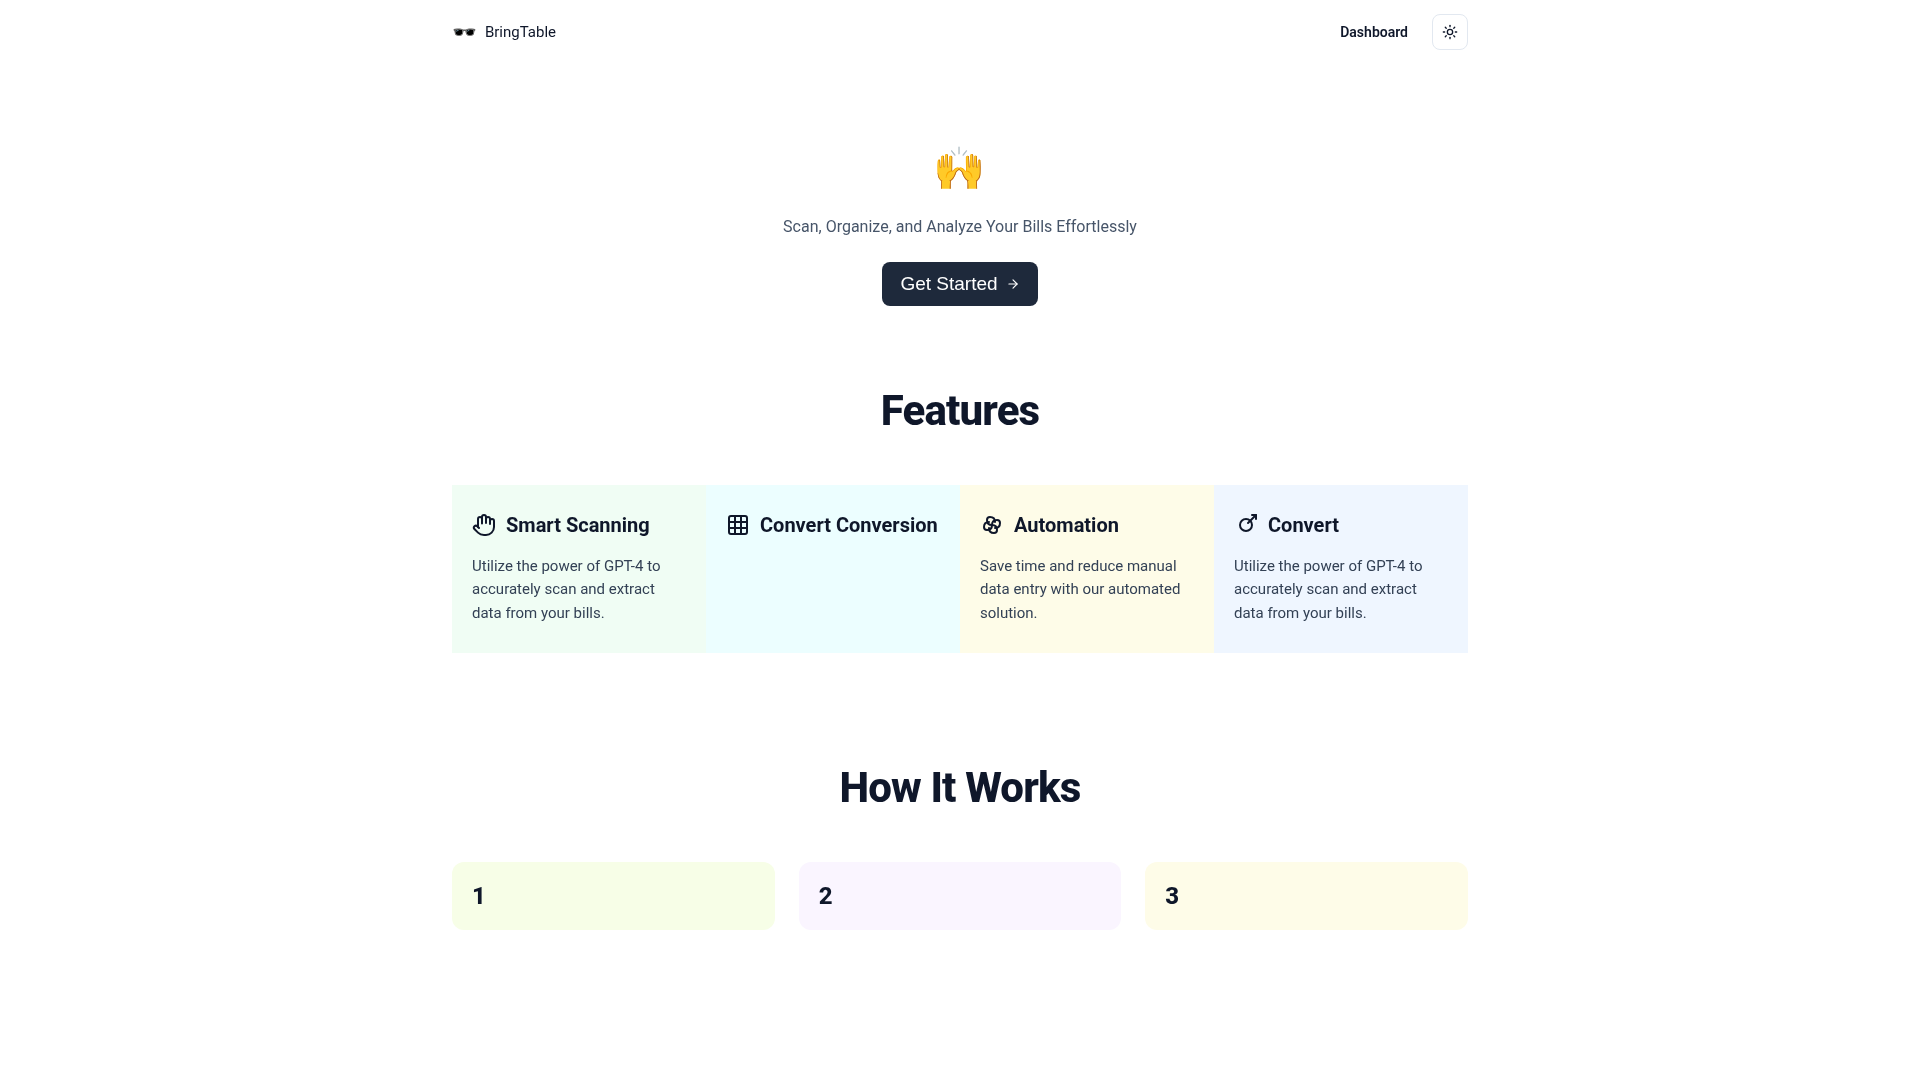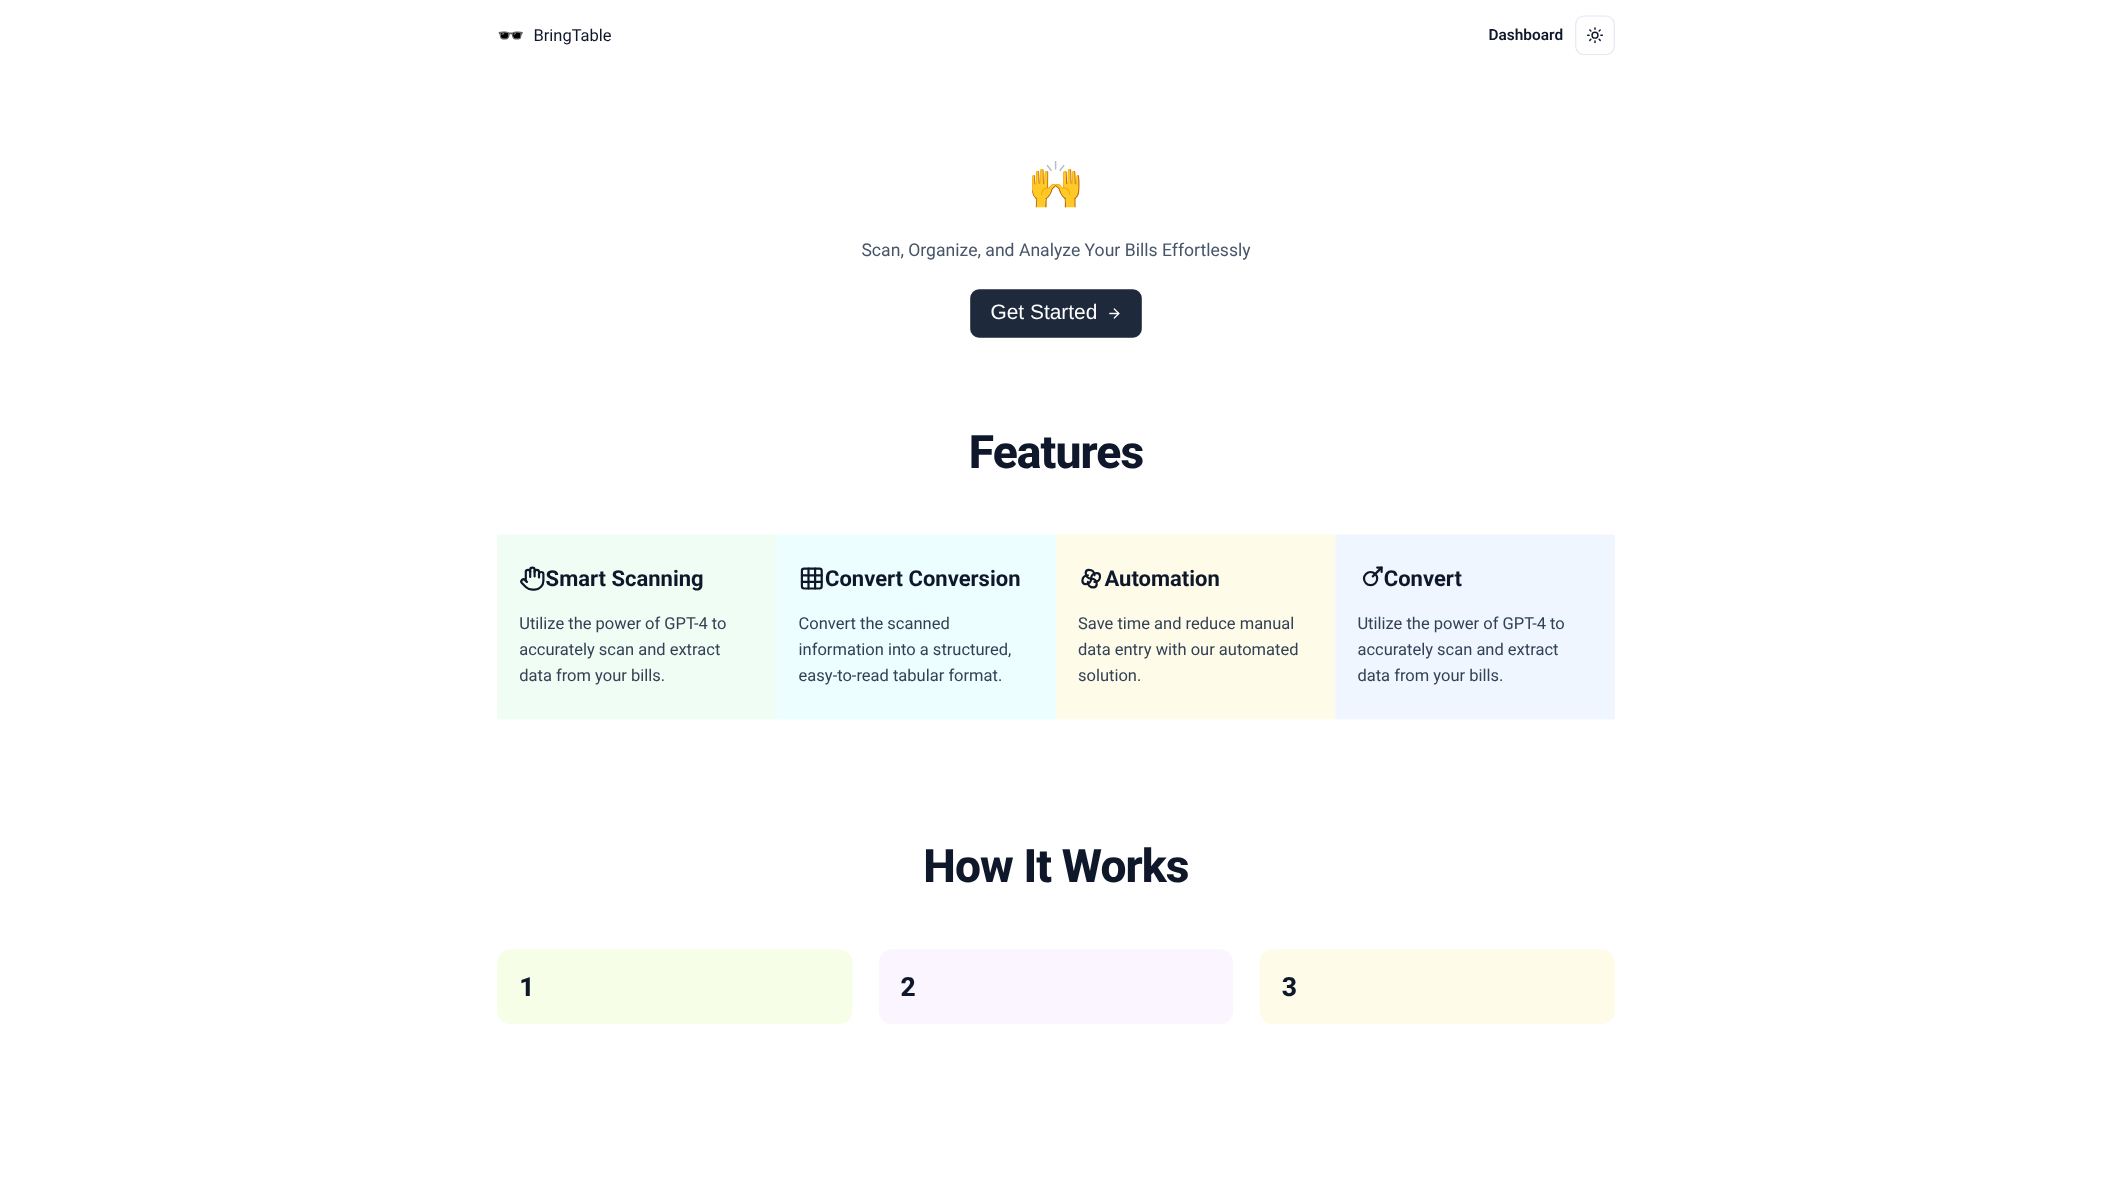--- a/index.html
+++ b/index.html
@@ -31,21 +31,21 @@
     }
     .logo-text {
       font-weight: 400;
       font-size: 15px;
       color: #0f172a;
       text-align: right;
     }
     .header-right {
       display: flex;
       align-items: center;
-      gap: 11px;
+      gap: 24px;
     }
     .dashboard-link {
       font-weight: 600;
       font-size: 14px;
       color: #0f172a;
       cursor: pointer;
     }
     .theme-toggle {
       width: 36px;
       height: 36px;
@@ -112,20 +112,21 @@
     .feature-card {
       padding: 28px 20px;
     }
     .feature-card:nth-child(1) { background: #f0fdf4; }
     .feature-card:nth-child(2) { background: #ecfeff; }
     .feature-card:nth-child(3) { background: #fefce8; }
     .feature-card:nth-child(4) { background: #eff6ff; }
     .feature-header {
       display: flex;
       align-items: center;
+      gap: 10px;
       margin-bottom: 18px;
     }
     .feature-icon {
       width: 24px;
       height: 24px;
       flex-shrink: 0;
     }
     .feature-title {
       font-size: 20px;
       font-weight: 700;
@@ -223,21 +224,20 @@
     <div class="feature-header">
       <svg class="feature-icon" viewBox="0 0 24 24" fill="none" stroke="#0f172a" stroke-width="2" stroke-linecap="round" stroke-linejoin="round">
         <rect x="3" y="3" width="18" height="18" rx="2" ry="2"></rect>
         <line x1="3" y1="9" x2="21" y2="9"></line>
         <line x1="3" y1="15" x2="21" y2="15"></line>
         <line x1="9" y1="3" x2="9" y2="21"></line>
         <line x1="15" y1="3" x2="15" y2="21"></line>
       </svg>
       <h3 class="feature-title">Convert Conversion</h3>
     </div>
-    <p class="feature-desc">Convert the scanned information into a structured, easy-to-read tabular format.</p>
   </div>
 
   <div class="feature-card">
     <div class="feature-header">
       <svg class="feature-icon" viewBox="0 0 24 24" fill="none" stroke="#0f172a" stroke-width="2" stroke-linecap="round" stroke-linejoin="round">
         <path d="M12 12c-3 0-5-2-5-5 0-2 1-3 3-3 3 0 5 2 5 5"></path>
         <path d="M12 12c0-3 2-5 5-5 2 0 3 1 3 3 0 3-2 5-5 5"></path>
         <path d="M12 12c3 0 5 2 5 5 0 2-1 3-3 3-3 0-5-2-5-5"></path>
         <path d="M12 12c0 3-2 5-5 5-2 0-3-1-3-3 0-3 2-5 5-5"></path>
       </svg>

